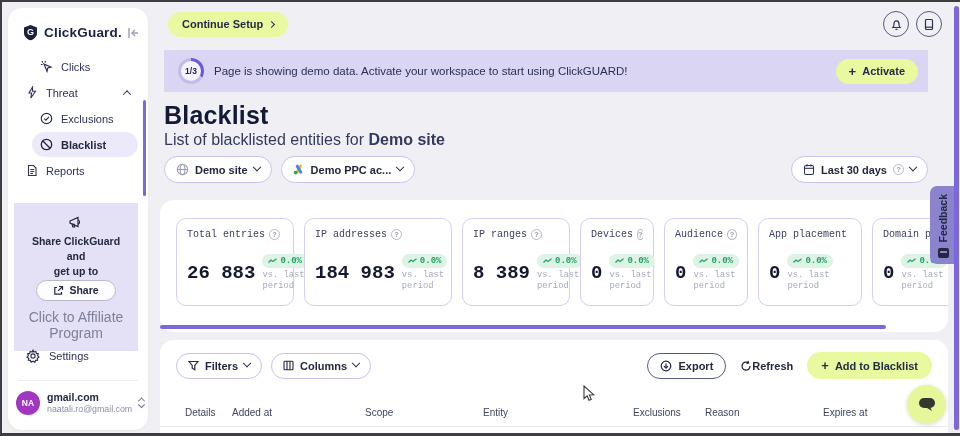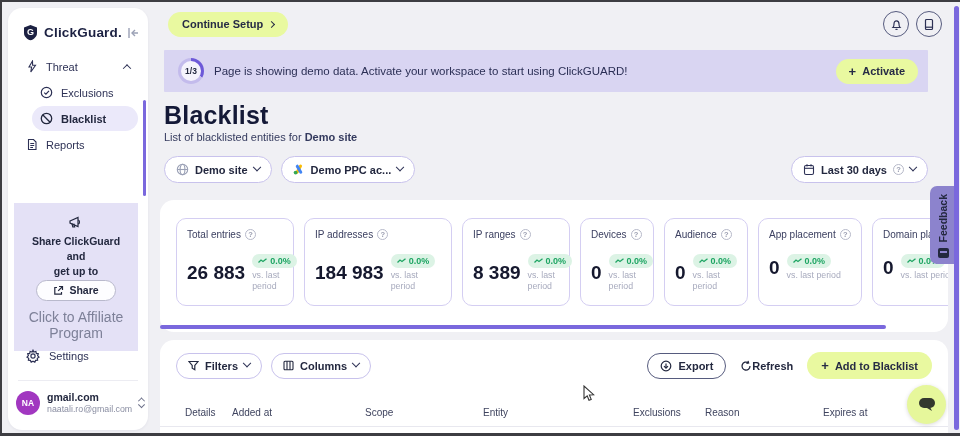--- a/index.html
+++ b/index.html
@@ -54,34 +54,34 @@
   .top-icons{margin-left:auto;display:flex;gap:7px;margin-right:8px;}
   .circle-btn{width:26px;height:26px;border-radius:50%;border:1px solid #565b7e;background:transparent;display:flex;align-items:center;justify-content:center;cursor:pointer;color:#2d3155;}
 
   .banner{position:absolute;left:4px;top:50px;width:764px;height:42px;background:#d9d5f2;border-radius:1px;display:flex;align-items:center;padding:0 10px 0 14px;gap:10px;}
   .progress-ring{width:26px;height:26px;border-radius:50%;background:conic-gradient(#6d59d8 0 120deg,#c3bbec 120deg 360deg);display:flex;align-items:center;justify-content:center;flex:none;}
   .progress-inner{width:20px;height:20px;border-radius:50%;background:#f4f2fc;display:flex;align-items:center;justify-content:center;font-size:8.5px;font-weight:bold;color:#23283f;}
   .banner-msg{font-size:11.5px;color:#2b2f55;flex:1;}
   .activate-btn{height:25px;padding:0 13px;font-size:11px;}
 
   .page-title{position:absolute;left:4px;top:101px;font-size:25px;font-weight:800;color:#141937;letter-spacing:.2px;}
-  .page-sub{position:absolute;left:4px;top:131px;font-size:11px;color:#343a5e;}
+  .page-sub{position:absolute;left:4px;top:131px;font-size:16px;color:#343a5e;}
   .page-sub b{font-weight:bold;}
 
   .selector-row{position:absolute;left:4px;top:156px;width:764px;display:flex;align-items:center;}
   .sel-pill{height:27px;background:#fff;border:1px solid #c8c2ec;padding:0 11px;font-size:11px;font-weight:bold;color:#23283f;margin-right:9px;}
   .range-pill{margin-left:auto;margin-right:0;}
   .info-dot{width:11px;height:11px;border-radius:50%;border:1px solid #b6b9c9;color:#9a9db0;font-size:7.5px;display:inline-flex;align-items:center;justify-content:center;font-weight:bold;}
 
   .feedback-tab{position:absolute;left:770px;top:186px;width:26px;height:78px;background:#8c83cd;border-radius:7px 0 0 7px;display:flex;flex-direction:column;align-items:center;justify-content:flex-start;padding-top:8px;z-index:40;}
   .feedback-label{writing-mode:vertical-rl;transform:rotate(180deg);font-size:10.5px;font-weight:bold;color:#23283f;}
   .feedback-icon{margin-top:6px;width:11px;height:10px;background:#23283f;border-radius:2px;position:relative;}
   .feedback-icon::after{content:"";position:absolute;left:2px;top:3px;width:7px;height:2px;background:#8c83cd;}
 
-  .cards-panel{position:absolute;left:0;top:200px;width:788px;height:132px;background:#ffffff;border-radius:14px;overflow:hidden;}
+  .cards-panel{position:absolute;left:0;top:200px;width:788px;height:132px;background:#ffffff;border-radius:14px;overflow:hidden;font-family:Liberation Mono, monospace;}
   .cards-row{position:absolute;left:16px;top:18px;display:flex;gap:10px;}
   .stat-card{border:1px solid #d4cef2;border-radius:10px;background:#fff;padding:10px 10px 8px;height:88px;flex:none;}
   .stat-top{display:flex;align-items:center;gap:4px;font-size:10px;color:#3c4061;white-space:nowrap;overflow:hidden;}
   .stat-bottom{display:flex;align-items:center;gap:7px;margin-top:14px;}
   .stat-value{font-size:19px;font-weight:bold;color:#15182e;white-space:nowrap;}
   .stat-right{display:flex;flex-direction:column;gap:2px;}
   .badge{display:inline-flex;align-items:center;gap:3px;background:#dcf3e5;color:#1ea563;font-size:9px;font-weight:bold;border-radius:9px;padding:2px 6px;white-space:nowrap;align-self:flex-start;}
   .stat-cap{font-size:8.8px;color:#a7aabd;max-width:44px;line-height:1.3;}
 
   .cards-hscroll{position:absolute;left:0;top:325px;width:726px;height:4px;background:#7a68dd;border-radius:2px;}
@@ -115,20 +115,31 @@
     <span class="collapse">
       <svg width="13" height="12" viewBox="0 0 13 12" stroke="#9aa0b5" stroke-width="1.4" fill="none">
           <line x1="2" y1="1" x2="2" y2="11"></line>
           <line x1="11" y1="6" x2="5" y2="6"></line>
           <polyline points="8,3 5,6 8,9"></polyline>
         </svg>
     </span>
   </div>
 
   <div class="nav">
+    <div class="nav-item lvl2">
+      <span class="ic">
+        <svg width="13" height="13" viewBox="0 0 13 13" stroke="#2d3155" stroke-width="1.2" fill="none">
+            <path d="M4 4 L11 7.2 L7.8 8 L7 11.3 Z"></path>
+            <line x1="2" y1="1" x2="2.8" y2="2.6"></line>
+            <line x1="1" y1="4.5" x2="2.6" y2="4.5"></line>
+            <line x1="5.5" y1="1" x2="5" y2="2.6"></line>
+          </svg>
+      </span>
+      <span>Clicks</span>
+    </div>
     <div class="nav-item">
       <span class="ic">
         <svg width="12" height="13" viewBox="0 0 12 13" stroke="#2d3155" stroke-width="1.1" fill="none">
             <path d="M6.5 1 L3 7 H5.6 L4.8 12 L9.5 5.2 H6.6 Z"></path>
           </svg>
       </span>
       <span>Threat</span>
       <span class="grow"></span>
       <span class="chev up"></span>
     </div>

